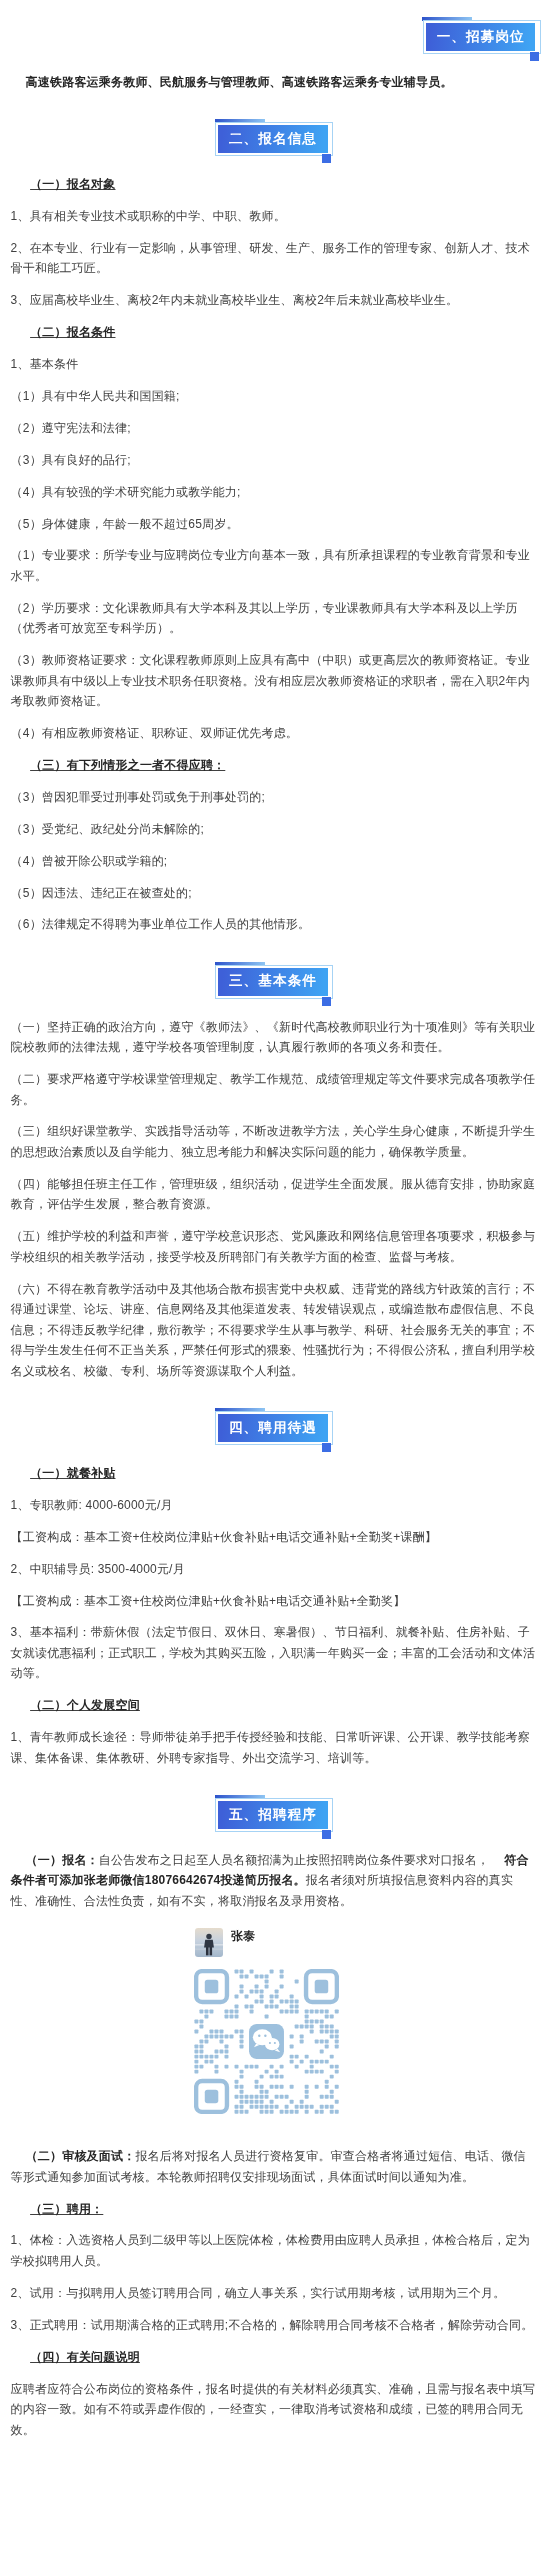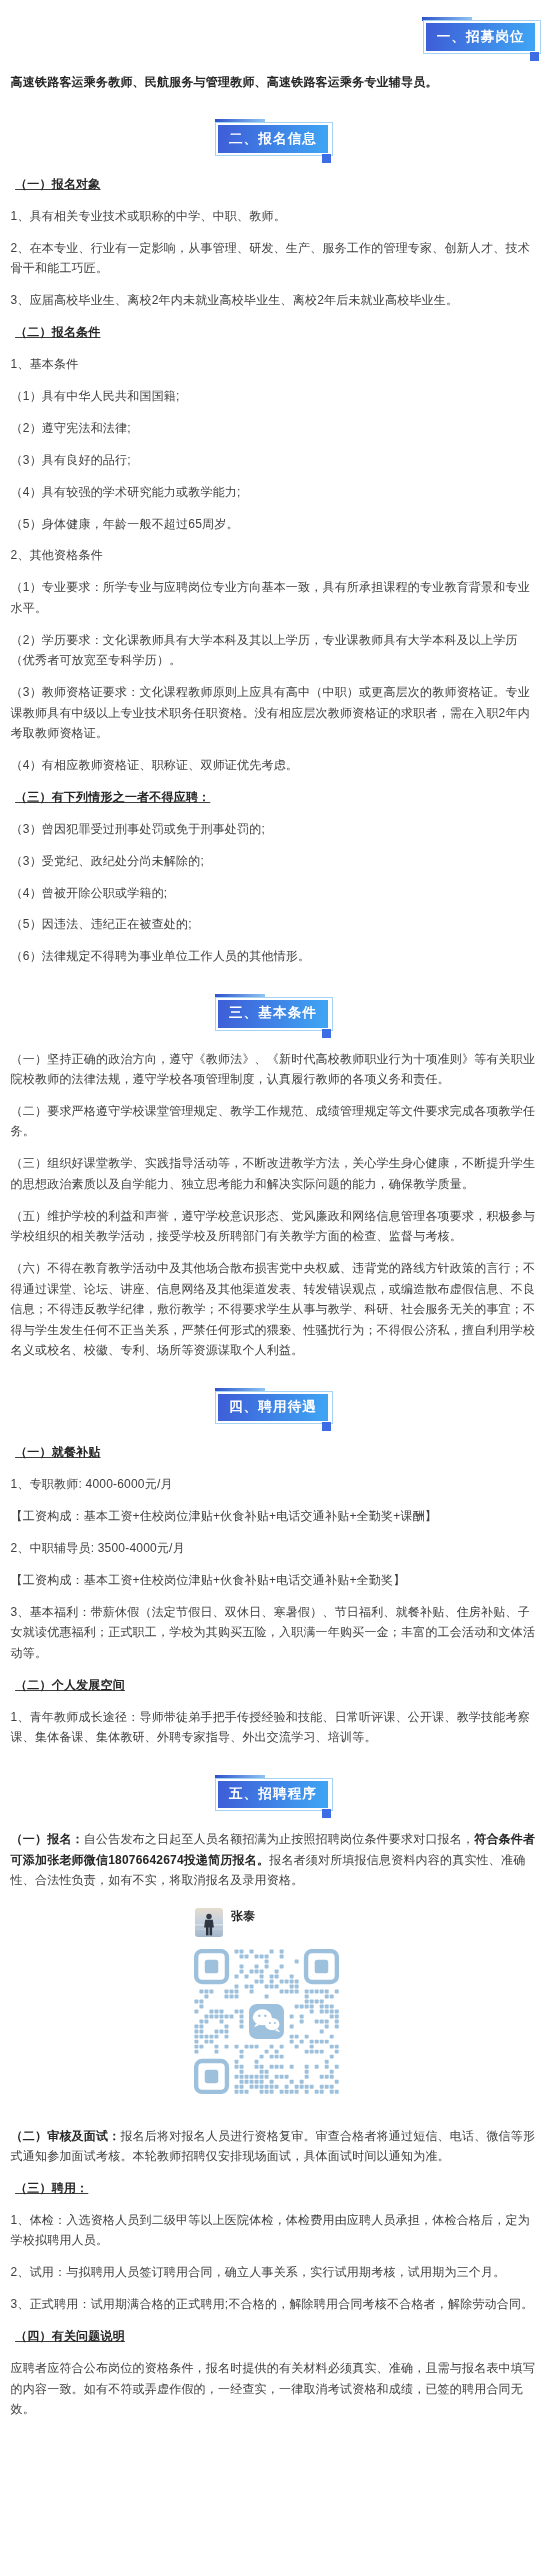--- a/index.html
+++ b/index.html
@@ -16,21 +16,21 @@
     padding:20px 7.6px 45px 10.6px;
   }
   p{
     font-size:12px;
     line-height:20.5px;
     margin:11.4px 0;
     letter-spacing:0.2px;
     color:var(--text,#404040);
     word-break:break-all;
   }
-  p span.b{font-weight:bold;color:var(--text-bold,#262626);}
+  p span.b{font-weight:bold;color:var(--text-bold,#262626);margin-left:15px;}
   p.head{padding-left:4.5px;text-decoration:underline;}
   
   .badge-wrap{text-align:center;margin:33px 0 21px;}
   .badge-wrap.first{margin-top:3px;text-align:right;}
   .badge{position:relative;display:inline-block;}
   .badge .bar{
     position:absolute;top:-6px;left:-3.8px;width:50px;height:3.8px;
     background:linear-gradient(90deg,var(--badge-bar-start,#2d53cb),var(--badge-bar-end,#8ec5f3));
   }
   .badge .outline{
@@ -71,37 +71,37 @@
       <p class=""><span class="">1、具有相关专业技术或职称的中学、中职、教师。</span></p>
       <p class=""><span class="">2、在本专业、行业有一定影响，从事管理、研发、生产、服务工作的管理专家、创新人才、技术骨干和能工巧匠。</span></p>
       <p class=""><span class="">3、应届高校毕业生、离校2年内未就业高校毕业生、离校2年后未就业高校毕业生。</span></p>
       <p class="head"><span class="b">（二）报名条件</span></p>
       <p class=""><span class="">1、基本条件</span></p>
       <p class=""><span class="">（1）具有中华人民共和国国籍;</span></p>
       <p class=""><span class="">（2）遵守宪法和法律;</span></p>
       <p class=""><span class="">（3）具有良好的品行;</span></p>
       <p class=""><span class="">（4）具有较强的学术研究能力或教学能力;</span></p>
       <p class=""><span class="">（5）身体健康，年龄一般不超过65周岁。</span></p>
-      <p class=""><span class="">2、其他资格条件</span></p>
       <p class=""><span class="">（1）专业要求：所学专业与应聘岗位专业方向基本一致，具有所承担课程的专业教育背景和专业水平。</span></p>
       <p class=""><span class="">（2）学历要求：文化课教师具有大学本科及其以上学历，专业课教师具有大学本科及以上学历（优秀者可放宽至专科学历）。</span></p>
       <p class=""><span class="">（3）教师资格证要求：文化课程教师原则上应具有高中（中职）或更高层次的教师资格证。专业课教师具有中级以上专业技术职务任职资格。没有相应层次教师资格证的求职者，需在入职2年内考取教师资格证。</span></p>
       <p class=""><span class="">（4）有相应教师资格证、职称证、双师证优先考虑。</span></p>
       <p class="head"><span class="b">（三）有下列情形之一者不得应聘：</span></p>
       <p class=""><span class="">（3）曾因犯罪受过刑事处罚或免于刑事处罚的;</span></p>
       <p class=""><span class="">（3）受党纪、政纪处分尚未解除的;</span></p>
       <p class=""><span class="">（4）曾被开除公职或学籍的;</span></p>
       <p class=""><span class="">（5）因违法、违纪正在被查处的;</span></p>
       <p class=""><span class="">（6）法律规定不得聘为事业单位工作人员的其他情形。</span></p>
     </section>
     <section class="section">
       <div class="badge-wrap"><div class="badge"><i class="bar"></i><i class="outline"></i><b class="fill">三、基本条件</b><i class="corner"></i></div></div>
       <p class=""><span class="">（一）坚持正确的政治方向，遵守《教师法》、《新时代高校教师职业行为十项准则》等有关职业院校教师的法律法规，遵守学校各项管理制度，认真履行教师的各项义务和责任。</span></p>
       <p class=""><span class="">（二）要求严格遵守学校课堂管理规定、教学工作规范、成绩管理规定等文件要求完成各项教学任务。</span></p>
       <p class=""><span class="">（三）组织好课堂教学、实践指导活动等，不断改进教学方法，关心学生身心健康，不断提升学生的思想政治素质以及自学能力、独立思考能力和解决实际问题的能力，确保教学质量。</span></p>
+      <p class=""><span class="">（四）能够担任班主任工作，管理班级，组织活动，促进学生全面发展。服从德育安排，协助家庭教育，评估学生发展，整合教育资源。</span></p>
       <p class=""><span class="">（五）维护学校的利益和声誉，遵守学校意识形态、党风廉政和网络信息管理各项要求，积极参与学校组织的相关教学活动，接受学校及所聘部门有关教学方面的检查、监督与考核。</span></p>
       <p class=""><span class="">（六）不得在教育教学活动中及其他场合散布损害党中央权威、违背党的路线方针政策的言行；不得通过课堂、论坛、讲座、信息网络及其他渠道发表、转发错误观点，或编造散布虚假信息、不良信息；不得违反教学纪律，敷衍教学；不得要求学生从事与教学、科研、社会服务无关的事宜；不得与学生发生任何不正当关系，严禁任何形式的猥亵、性骚扰行为；不得假公济私，擅自利用学校名义或校名、校徽、专利、场所等资源谋取个人利益。</span></p>
     </section>
     <section class="section">
       <div class="badge-wrap"><div class="badge"><i class="bar"></i><i class="outline"></i><b class="fill">四、聘用待遇</b><i class="corner"></i></div></div>
       <p class="head"><span class="b">（一）就餐补贴</span></p>
       <p class=""><span class="">1、专职教师: 4000-6000元/月</span></p>
       <p class=""><span class="">【工资构成：基本工资+住校岗位津贴+伙食补贴+电话交通补贴+全勤奖+课酬】</span></p>
       <p class=""><span class="">2、中职辅导员: 3500-4000元/月</span></p>
       <p class=""><span class="">【工资构成：基本工资+住校岗位津贴+伙食补贴+电话交通补贴+全勤奖】</span></p>

